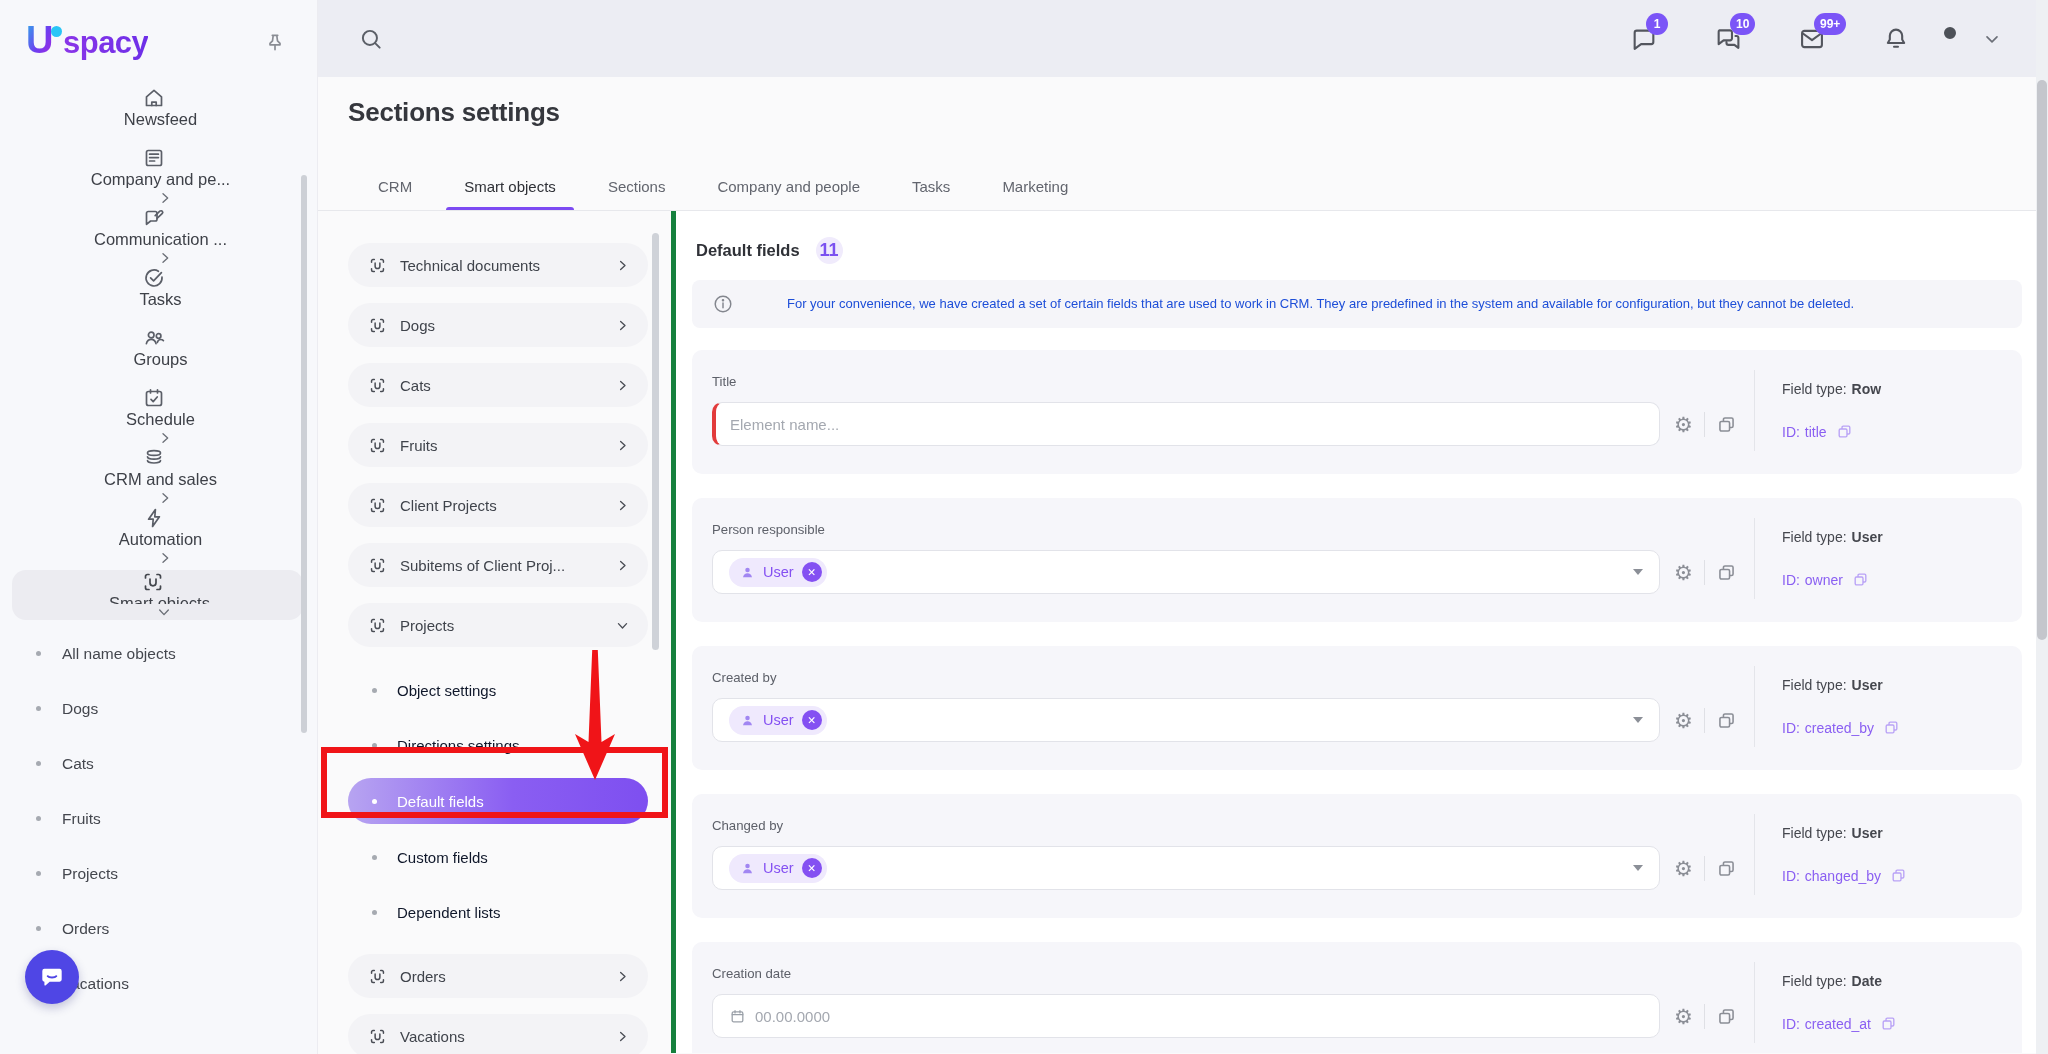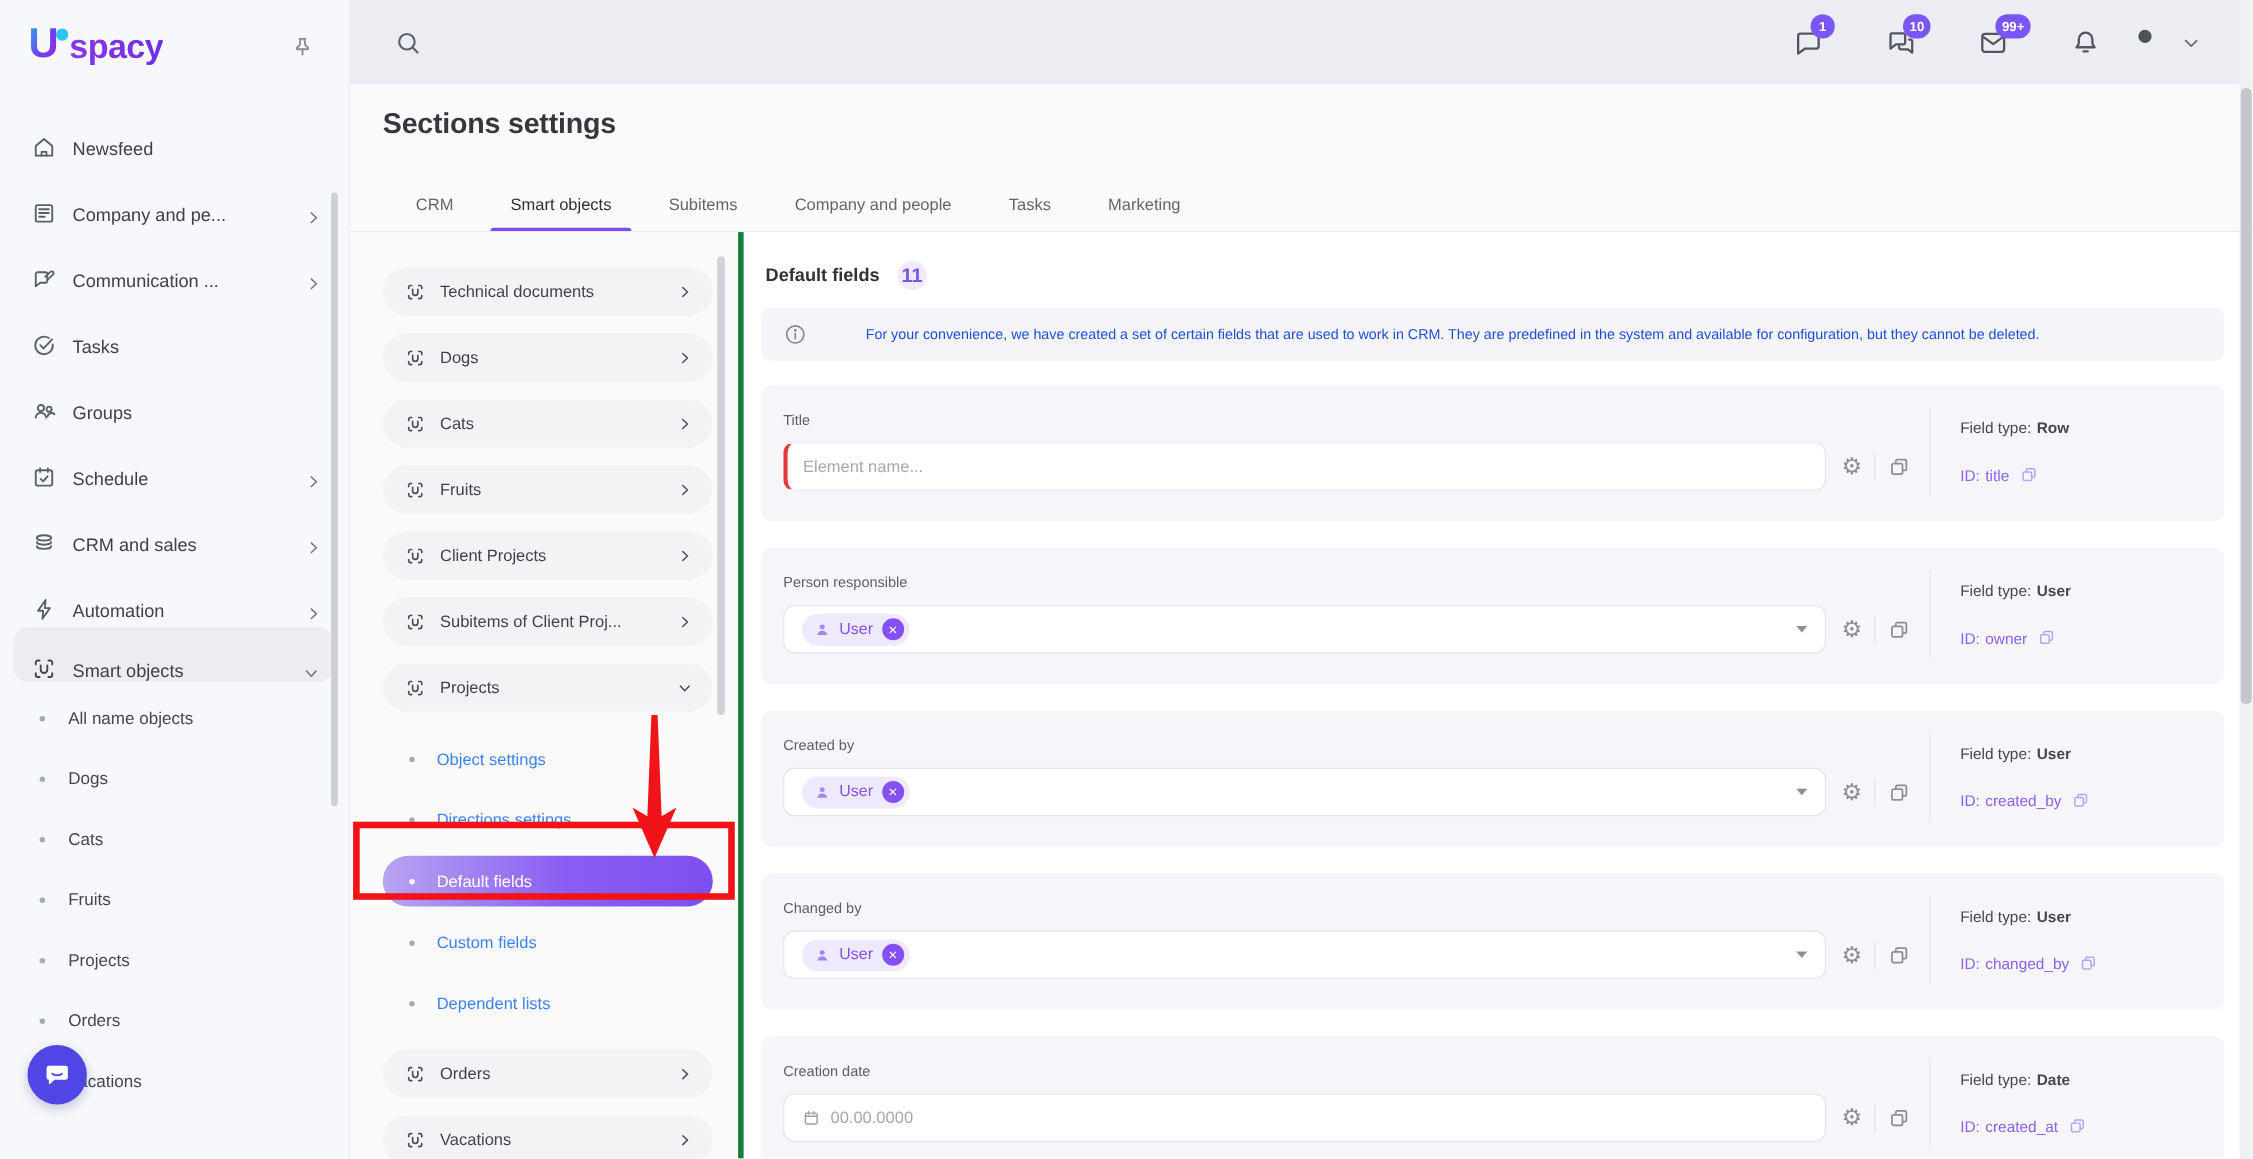--- a/index.html
+++ b/index.html
@@ -12,21 +12,21 @@
   .sidebar-head { display:flex; align-items:center; justify-content:space-between; padding:20px 30px 0 26px; height:66px; }
   .logo { font-size:31px; font-weight:700; letter-spacing:-0.5px; display:flex; align-items:flex-start; cursor:pointer; }
   .logo-u { background:linear-gradient(120deg,#2fa8ea 0%,#6f3cf0 55%,#a32ae0 100%);
             -webkit-background-clip:text; background-clip:text; color:#6f3cf0; -webkit-text-fill-color:transparent; font-size:38px; line-height:34px; }
   .logo-dot { width:11px; height:11px; border-radius:50%; background:#29c5f6; margin:3px 1px 0 -2px; }
   .logo-rest { background:linear-gradient(90deg,#8a35e8 0%,#6d2fe8 100%);
             -webkit-background-clip:text; background-clip:text; color:#7a31e8; -webkit-text-fill-color:transparent; line-height:40px; }
   .pin-btn { cursor:pointer; display:flex; }
 
   .side-nav { margin-top:20px; }
-  .nav-item { display:flex; align-items:flex-end; height:60px; padding:0 24px 0 28px; cursor:pointer; }
+  .nav-item { display:flex; align-items:center; height:60px; padding:0 24px 0 28px; cursor:pointer;flex-direction:column; }
   .nav-item .nicon { width:24px; height:24px; margin-right:14px; display:flex; align-items:center; justify-content:center; flex:none; }
   .nav-item .nlabel { font-size:16.5px; color:#3e4148; flex:1; white-space:nowrap; overflow:hidden; }
   .nav-item .nchev { margin-left:8px; display:flex; }
   .nav-item.active { background:#ececf1; border-radius:14px; margin:4px 14px 6px 12px; height:50px; padding:0 12px 0 16px; }
   .sub-nav .subitem { display:flex; align-items:center; height:55px; padding-left:36px; cursor:pointer; font-size:15.5px; color:#44474e; }
   .dot { width:5px; height:5px; border-radius:50%; background:#a6aab1; margin-right:21px; flex:none; }
 
   .side-scrollbar { position:absolute; left:301px; top:175px; width:6px; height:558px; border-radius:3px; background:#cdd0d6; }
 
   .chat-fab { position:absolute; left:25px; top:950px; width:54px; height:54px; border-radius:50%; background:#4f46e5; border:none; cursor:pointer; display:flex; align-items:center; justify-content:center; box-shadow:0 4px 10px rgba(40,40,120,.25); }
@@ -54,21 +54,21 @@
   .tab.active::after { content:""; position:absolute; left:8px; right:8px; bottom:0; height:3px; border-radius:3px 3px 0 0; background:#7c4af2; }
 
   .content-body { display:flex; height:842px; }
 
   
   .section-nav { width:358px; flex:none; padding:32px 12px 0 30px; border-right:5px solid #15803d; position:relative; }
   .pill { width:300px; height:44px; border-radius:22px; background:#f3f3f6; display:flex; align-items:center; padding:0 18px 0 20px; margin-bottom:16px; cursor:pointer; }
   .pill .so-icon { display:flex; margin-right:13px; flex:none; }
   .pill .plabel { flex:1; font-size:15px; color:#3f434b; white-space:nowrap; overflow:hidden; }
   .pill .pchev { display:flex; margin-left:6px; }
-  .snav-sub .snav-subitem { display:flex; align-items:center; height:55px; padding-left:24px; font-size:15px; color:#3b82f6; cursor:pointer; }
+  .snav-sub .snav-subitem { display:flex; align-items:center; height:55px; padding-left:24px; font-size:15px; color:#0f172a; cursor:pointer; }
   .snav-sub .dot { margin-right:20px; }
   .snav-active { width:300px; height:46px; border-radius:23px; margin:5px 0 6px;
                  background:linear-gradient(90deg,#b7a4f1 0%,#8a5ef2 55%,#7e4ff0 100%);
                  display:flex; align-items:center; padding-left:24px; cursor:pointer; font-size:15px; color:#fff; }
   .snav-active .dot { background:#fff; margin-right:20px; }
   .snav-scrollbar { position:absolute; right:12px; top:22px; width:7px; height:417px; border-radius:4px; background:#cfd2d8; }
 
   
   .panel { flex:1; background:#fff; padding:26px 26px 0 16px; overflow:hidden; }
   .panel-head { display:flex; align-items:center; gap:16px; margin-bottom:16px; padding-left:4px; }
@@ -347,21 +347,21 @@
         </svg>
     </span>
   </header>
 
   <div class="content">
     <div class="content-head">
       <h1 class="page-title">Sections settings</h1>
       <div class="tabs">
         <span class="tab">CRM</span>
         <span class="tab active">Smart objects</span>
-        <span class="tab">Subitems</span>
+        <span class="tab">Sections</span>
         <span class="tab">Company and people</span>
         <span class="tab">Tasks</span>
         <span class="tab">Marketing</span>
       </div>
     </div>
 
     <div class="content-body">
 
       <nav class="section-nav">
         <div class="pill">

